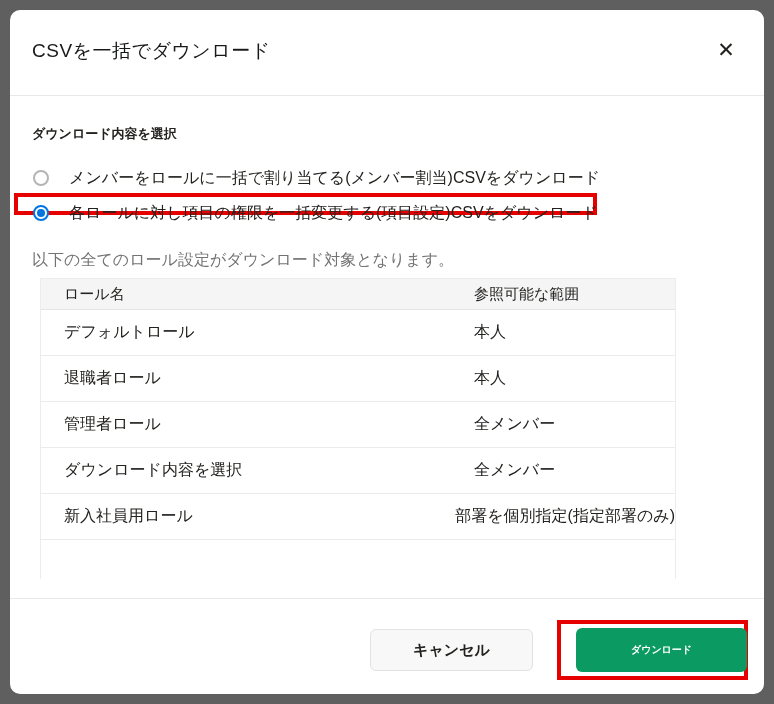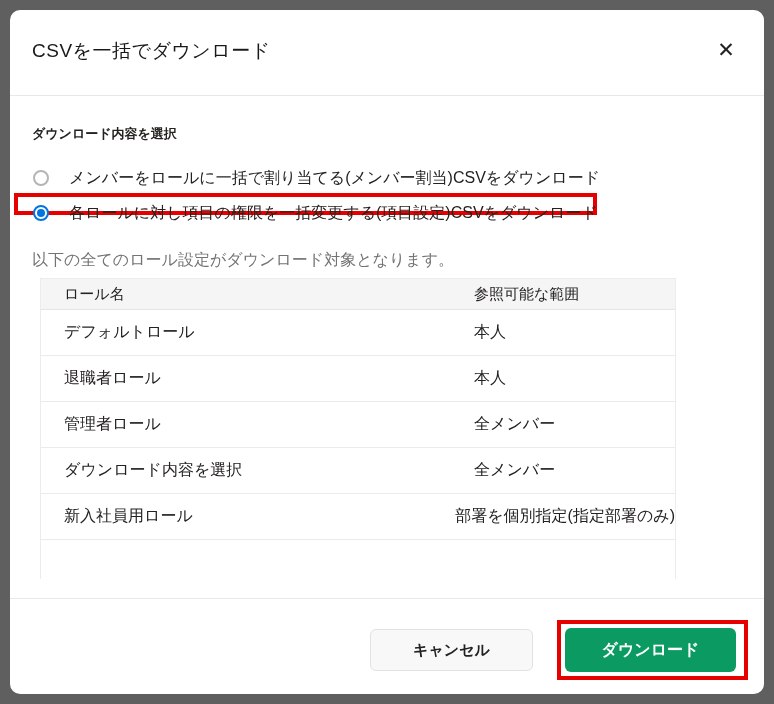--- a/index.html
+++ b/index.html
@@ -85,24 +85,24 @@
   .c2 { flex: 1; white-space: nowrap; }
   .cancel-btn {
     position: absolute; left: 360px; top: 619px;
     width: 163px; height: 42px;
     background: #f8f8f9; border: 1px solid #e2e2e5; border-radius: 6px;
     font-size: 15px; font-weight: 700; color: #23221f;
     font-family: inherit; cursor: pointer;
   }
   .button-highlight { left: 547px; top: 610px; width: 191px; height: 60px; }
   .download-btn {
-    position: absolute; left: 4px; top: 4px;
+    position: absolute; left: 15px; top: 4px;
     width: 171px; height: 44px;
     background: #0b9b62; border: none; border-radius: 6px;
-    font-size: 16px; font-weight: 700; color: #ffffff;
+    font-size: 10px; font-weight: 700; color: #ffffff;
     font-family: inherit; cursor: pointer;
   }
 </style>
 </head>
 <body>
 
 <div class="dialog">
 
   <div class="dialog-title">CSVを一括でダウンロード</div>
 

